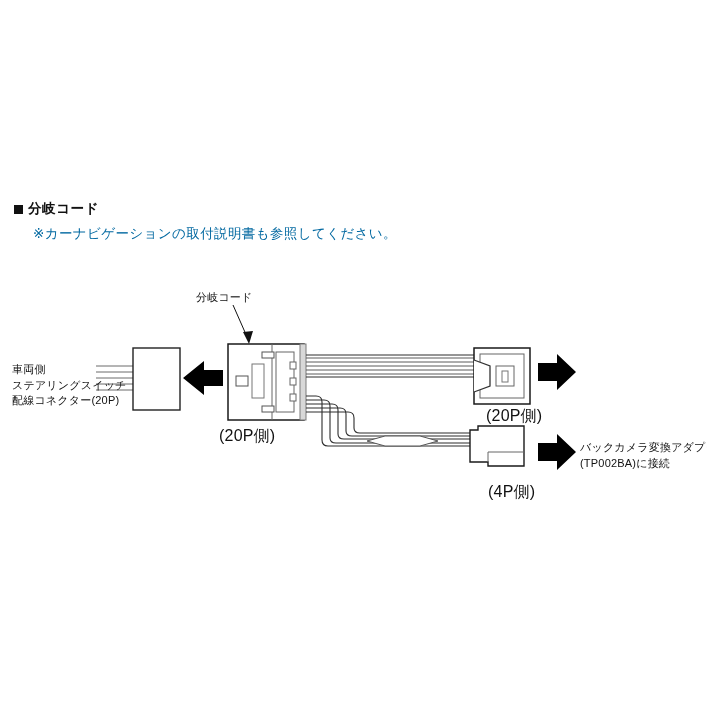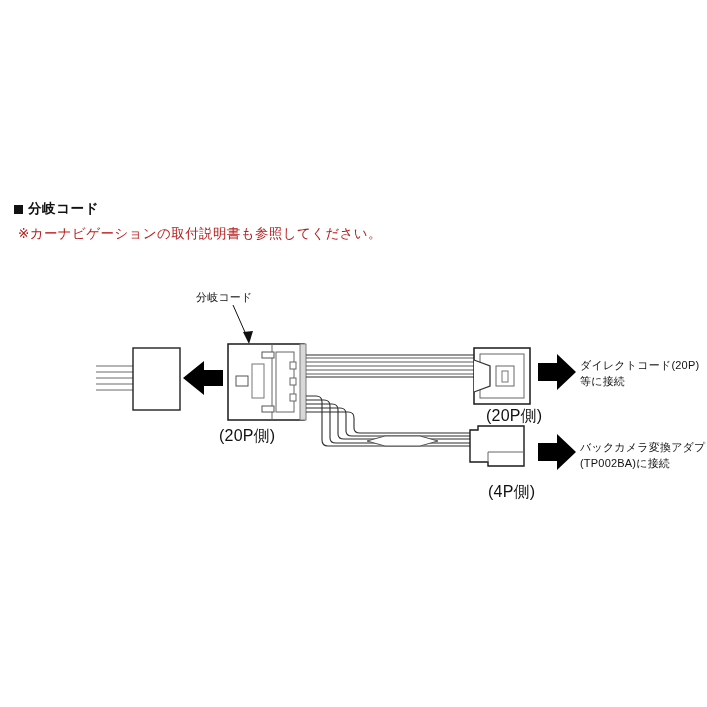--- a/index.html
+++ b/index.html
@@ -36,24 +36,24 @@
   }
   #heading-bullet {
     width: 9px;
     height: 9px;
     background: #111;
     display: inline-block;
     flex: 0 0 auto;
   }
   #subheading-row {
     margin-top: 7px;
-    margin-left: 4px;
+    margin-left: 19px;
     font-size: 13.5px;
     letter-spacing: 0.4px;
-    color: #b91c1c;
+    color: #0369a1;
   }
 
   
   #diagram-area {
     position: absolute;
     left: 0;
     top: 0;
     width: 707px;
     height: 707px;
   }
@@ -198,30 +198,31 @@
     <g>
       <path d="M470,430 L478,430 L478,426 L524,426 L524,466 L488,466 L488,462 L470,462 Z" fill="#ffffff" stroke="#1a1a1a" stroke-width="1.4"></path>
       <path d="M488,462 L488,452 L524,452" fill="none" stroke="#666666" stroke-width="1"></path>
     </g>
 
     <polygon fill="#000000" points="538,452 538,443 557,443 557,434 576,452 557,470 557,461 538,461"></polygon>
   </svg>
 
   <div class="diagram-label" id="label-branch-cord">分岐コード</div>
 
+  <div class="diagram-label" id="label-vehicle-side">
+    <div>車両側</div>
+    <div>ステアリングスイッチ</div>
+    <div>配線コネクター(20P)</div>
+  </div>
 
   <div class="caption-label" id="caption-center-20p">(20P側)</div>
 
   <div class="caption-label" id="caption-right-20p">(20P側)</div>
 
   <div class="caption-label" id="caption-right-4p">(4P側)</div>
 
-  <div class="diagram-label" id="label-direct-cord">
-    <div>ダイレクトコード(20P)</div>
-    <div>等に接続</div>
-  </div>
 
   <div class="diagram-label" id="label-backcamera">
     <div>バックカメラ変換アダプター</div>
     <div>(TP002BA)に接続</div>
   </div>
 
 </div>
 
 </body></html>

